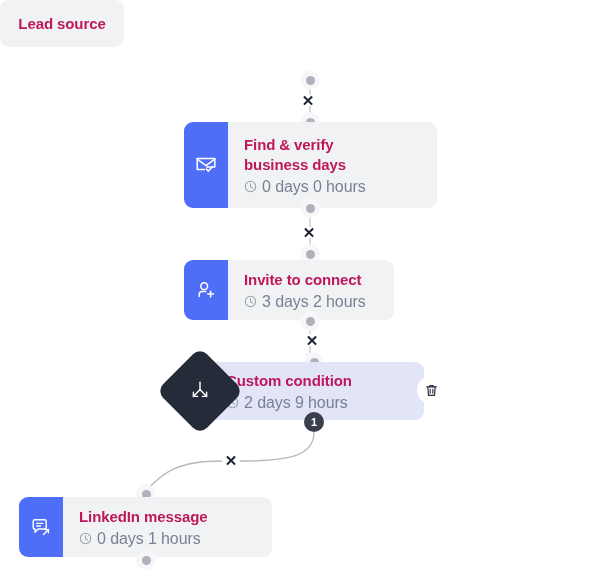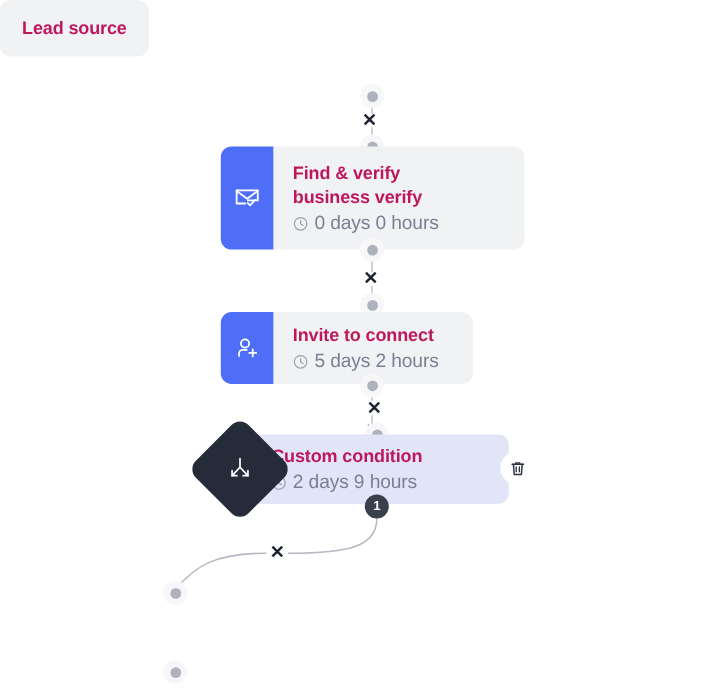--- a/index.html
+++ b/index.html
@@ -212,21 +212,21 @@
     <div class="tab">
       <svg width="24" height="24" viewBox="0 0 24 24" fill="none">
         <path d="M3.2 5.6 H20.8 V14 H12.6" stroke="#ffffff" stroke-width="1.5" stroke-linecap="round" stroke-linejoin="round"></path>
         <path d="M3.2 5.6 V16.6 H10.4" stroke="#ffffff" stroke-width="1.5" stroke-linecap="round" stroke-linejoin="round"></path>
         <path d="M3.2 6.1 L12 12.6 L20.8 6.1" stroke="#ffffff" stroke-width="1.5" stroke-linecap="round" stroke-linejoin="round"></path>
         <path d="M12.4 16.1 L14.4 18.1 L18.6 13.6" stroke="#ffffff" stroke-width="1.5" stroke-linecap="round" stroke-linejoin="round"></path>
       </svg>
     </div>
     <div class="card-surface">
       <div class="node-title">Find &amp; verify</div>
-      <div class="node-title">business verify</div>
+      <div class="node-title">business days</div>
       <div class="node-sub">
         <svg class="clock" viewBox="0 0 14 14" fill="none">
           <circle cx="7" cy="7" r="5.6" stroke="#9aa0ae" stroke-width="1.1"></circle>
           <path d="M7 4.1 V7.2 L9.2 8.5" stroke="#9aa0ae" stroke-width="1.1" stroke-linecap="round" stroke-linejoin="round"></path>
         </svg>
         <span>0 days 0 hours</span>
       </div>
     </div>
   </div>
 
@@ -245,21 +245,21 @@
         <path d="M13.7 16.1 H19.5" stroke="#ffffff" stroke-width="1.5" stroke-linecap="round"></path>
       </svg>
     </div>
     <div class="card-surface">
       <div class="node-title">Invite to connect</div>
       <div class="node-sub">
         <svg class="clock" viewBox="0 0 14 14" fill="none">
           <circle cx="7" cy="7" r="5.6" stroke="#9aa0ae" stroke-width="1.1"></circle>
           <path d="M7 4.1 V7.2 L9.2 8.5" stroke="#9aa0ae" stroke-width="1.1" stroke-linecap="round" stroke-linejoin="round"></path>
         </svg>
-        <span>5 days 2 hours</span>
+        <span>3 days 2 hours</span>
       </div>
     </div>
   </div>
 
   <div class="handle" style="left:300px; top:311px;"></div>
 
   <div class="xmark" style="left:304px; top:332px;">✕</div>
 
   <div class="handle" style="left:304px; top:352px;"></div>
 
@@ -294,16 +294,38 @@
       <path d="M6.2 4.2 V2.9 H9.8 V4.2" stroke="#2b3040" stroke-width="1.3" stroke-linecap="round" stroke-linejoin="round"></path>
       <path d="M4.1 4.2 L4.8 13.2 H11.2 L11.9 4.2" stroke="#2b3040" stroke-width="1.3" stroke-linecap="round" stroke-linejoin="round"></path>
       <path d="M6.6 6.6 V10.8 M9.4 6.6 V10.8" stroke="#2b3040" stroke-width="1.2" stroke-linecap="round"></path>
     </svg>
   </button>
 
   <div class="xmark" style="left:223px; top:452px;">✕</div>
 
   <div class="handle" style="left:136px; top:484px;"></div>
 
+  <div class="node" style="left:19px; top:497px; width:253px; height:60px;">
+    <div class="tab">
+      <svg width="24" height="24" viewBox="0 0 24 24" fill="none">
+        <path d="M4.2 6.6 C4.2 5.6 5 4.8 6 4.8 H15.4 C16.4 4.8 17.2 5.6 17.2 6.6
+                 V12.2 C17.2 13.2 16.4 14 15.4 14 H9.2 L6 17.2 V14 H6
+                 C5 14 4.2 13.2 4.2 12.2 Z" stroke="#ffffff" stroke-width="1.4" stroke-linejoin="round"></path>
+        <path d="M7.6 8.4 H13.8 M7.6 11 H11.6" stroke="#ffffff" stroke-width="1.3" stroke-linecap="round"></path>
+        <path d="M14.6 19.4 L19.4 14.6" stroke="#ffffff" stroke-width="1.4" stroke-linecap="round"></path>
+        <path d="M16.2 14.6 H19.4 V17.8" stroke="#ffffff" stroke-width="1.4" stroke-linecap="round" stroke-linejoin="round"></path>
+      </svg>
+    </div>
+    <div class="card-surface">
+      <div class="node-title">LinkedIn message</div>
+      <div class="node-sub">
+        <svg class="clock" viewBox="0 0 14 14" fill="none">
+          <circle cx="7" cy="7" r="5.6" stroke="#9aa0ae" stroke-width="1.1"></circle>
+          <path d="M7 4.1 V7.2 L9.2 8.5" stroke="#9aa0ae" stroke-width="1.1" stroke-linecap="round" stroke-linejoin="round"></path>
+        </svg>
+        <span>0 days 1 hours</span>
+      </div>
+    </div>
+  </div>
 
   <div class="handle" style="left:136px; top:550px;"></div>
 
 </div>
 
 </body></html>

